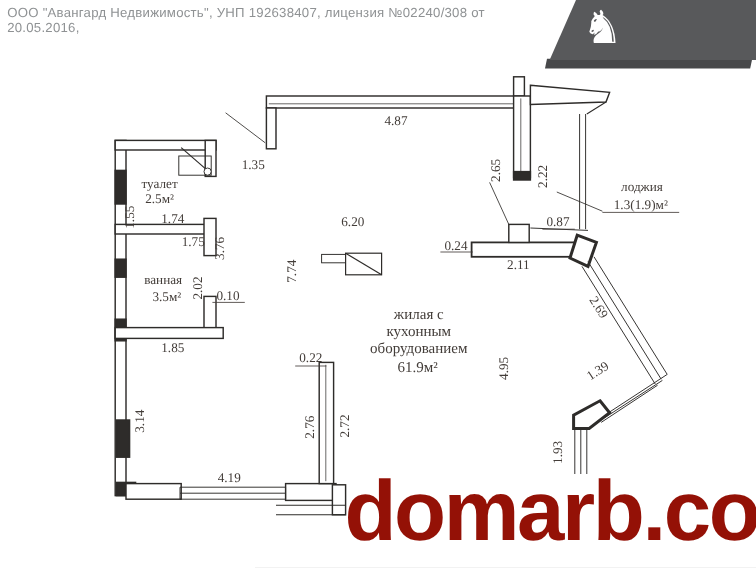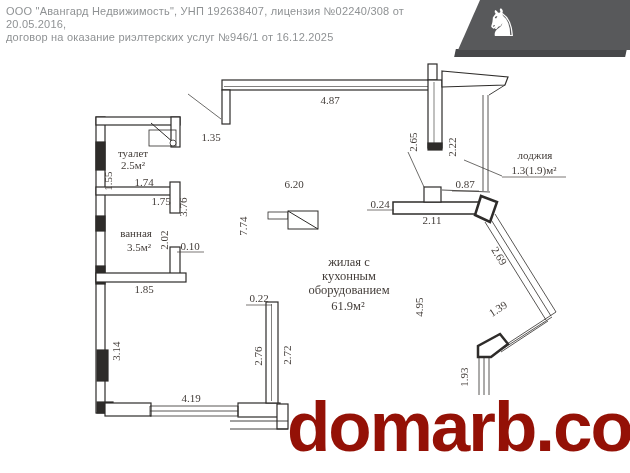--- a/index.html
+++ b/index.html
@@ -42,21 +42,20 @@
   .room{font:11px "Liberation Serif",serif;fill:#433d39;text-anchor:middle;}
   .room-big{font:12.5px "Liberation Serif",serif;fill:#433d39;text-anchor:middle;}
 </style>
 </head>
 <body>
 
 <div class="screen">
 
   <div class="agency-info">
     <div>ООО "Авангард Недвижимость", УНП 192638407, лицензия №02240/308 от 20.05.2016,</div>
-    <div>договор на оказание риэлтерских услуг №946/1 от 16.12.2025</div>
   </div>
 
   <div class="logo">
     <div class="logo-strip"></div>
     <div class="logo-main">
       <div class="logo-horse">♞</div>
     </div>
   </div>
 
   <svg width="630" height="473" viewBox="0 0 630 473">

